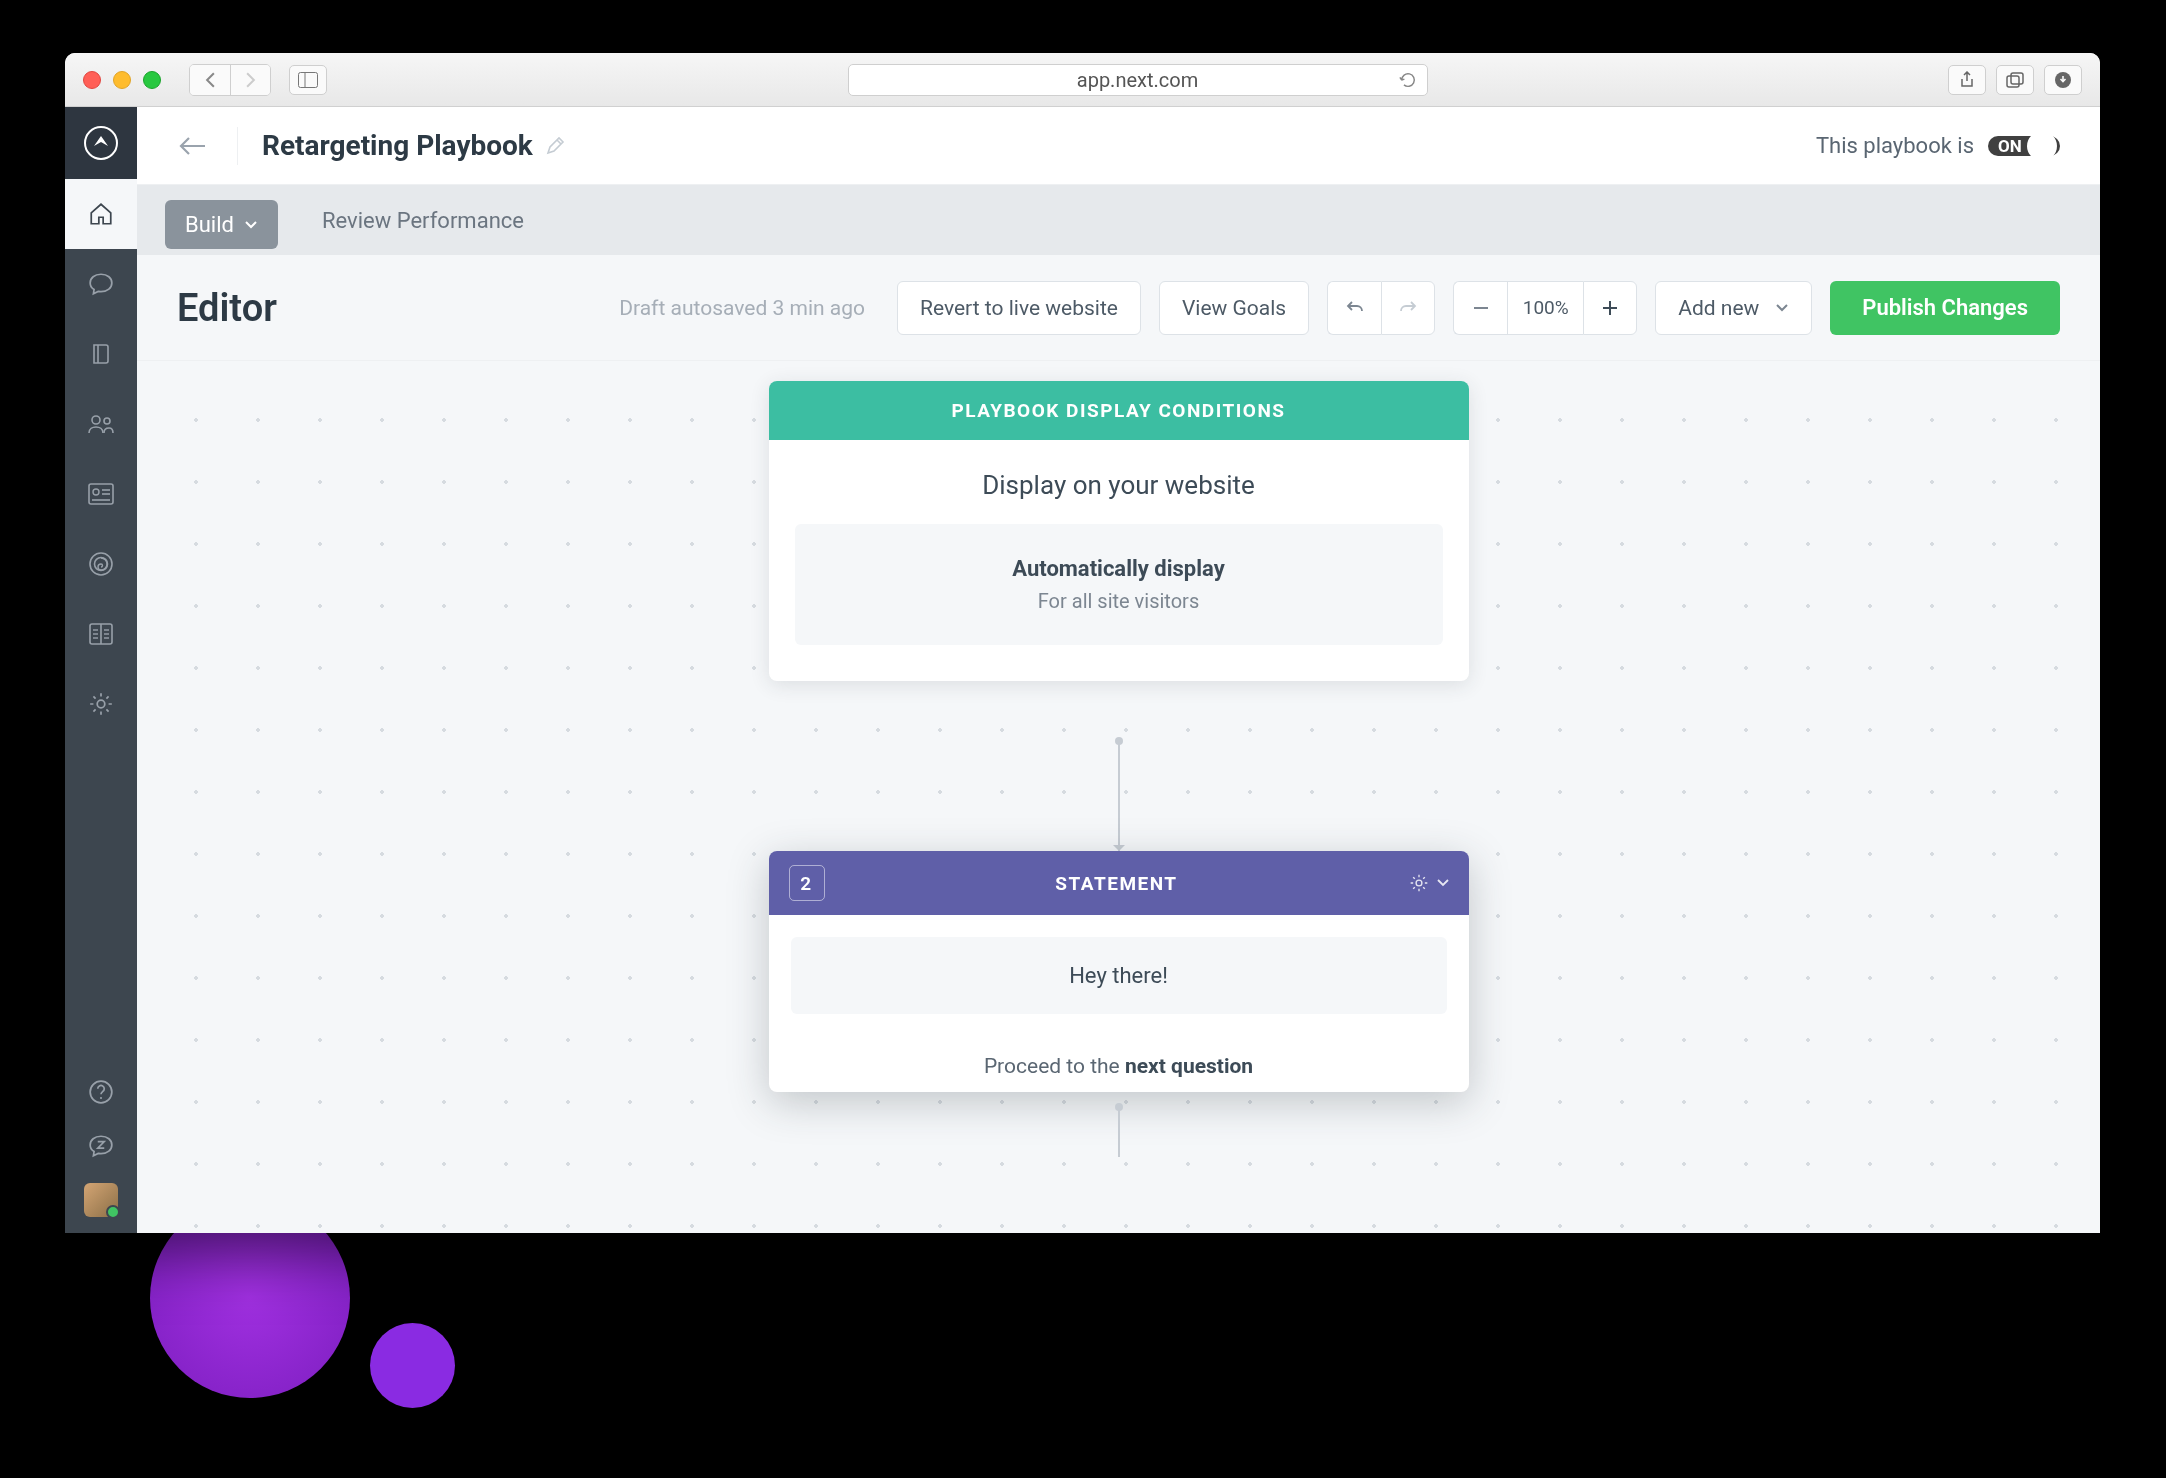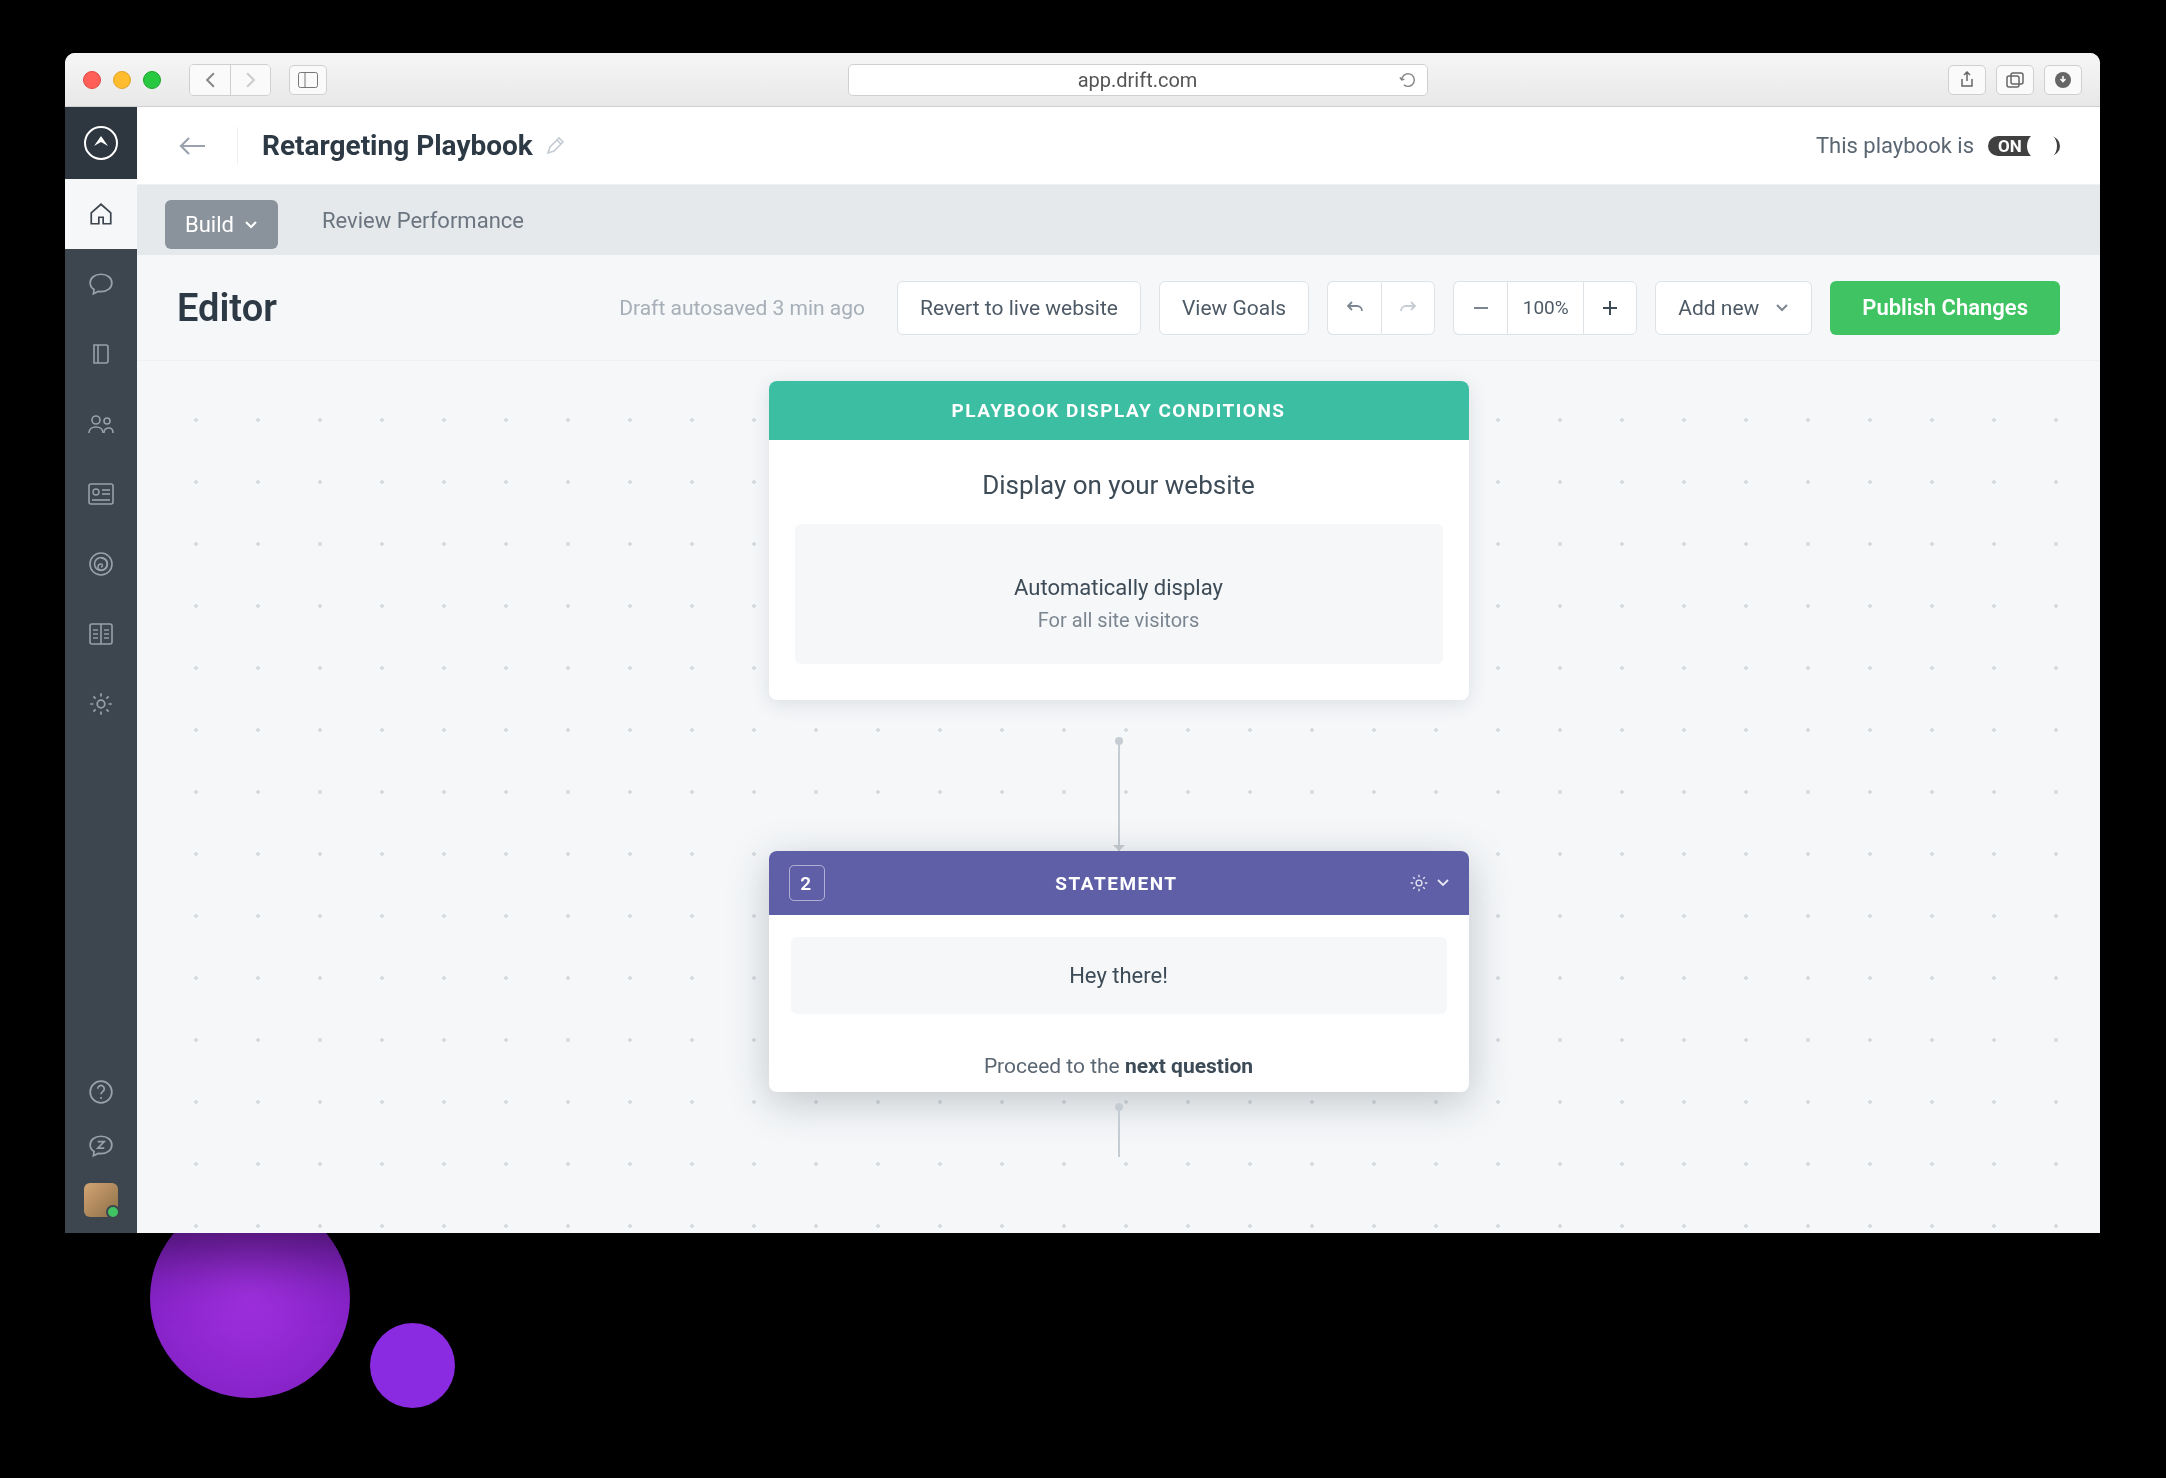--- a/index.html
+++ b/index.html
@@ -56,21 +56,21 @@
 .publish-btn { height: 54px; padding: 0 32px; background: #40c463; color: #fff; border-radius: 6px; font-size: 22px; font-weight: 600; display: flex; align-items: center; cursor: pointer; }
 .canvas { flex: 1; background: #f5f7f9; position: relative; overflow: hidden; background-image: radial-gradient(circle, #d6dbe0 2px, transparent 2px); background-size: 62px 62px; background-position: 28px 28px; }
 .node { position: absolute; left: 50%; transform: translateX(-50%); width: 700px; background: #fff; border-radius: 8px; box-shadow: 0 4px 20px rgba(40,50,60,0.12); overflow: hidden; }
 .node-conditions { top: 20px; }
 .node-header { padding: 18px; text-align: center; font-size: 19px; font-weight: 700; letter-spacing: 1.5px; color: #fff; }
 .node-header.teal { background: #3cbea2; }
 .node-header.purple { background: #5f5fa8; display: flex; align-items: center; padding: 14px 20px; }
 .node-body { padding: 30px 26px 36px; }
 .node-subtitle { text-align: center; font-size: 26px; color: #3d4b57; margin-bottom: 24px; }
 .node-rule { background: #f5f7f9; border-radius: 6px; padding: 32px 20px; text-align: center; }
-.rule-title { font-size: 22px; font-weight: 400; color: #3d4b57; margin-bottom: 8px; margin-top: 19px; }
+.rule-title { font-size: 22px; font-weight: 700; color: #3d4b57; margin-bottom: 8px; }
 .rule-sub { font-size: 20px; color: #7c8691; }
 .connector { position: absolute; left: 50%; transform: translateX(-50%); top: 380px; width: 2px; height: 110px; background: #c6ccd3; }
 .connector::before { content: ''; position: absolute; top: -4px; left: -3px; width: 8px; height: 8px; background: #c6ccd3; border-radius: 50%; }
 .connector::after { content: ''; position: absolute; bottom: -6px; left: -5px; border: 6px solid transparent; border-top-color: #c6ccd3; }
 .node-statement { top: 490px; box-shadow: 0 10px 40px rgba(40,50,60,0.25); }
 .step-number { width: 36px; height: 36px; border: 1.5px solid rgba(255,255,255,0.5); border-radius: 5px; display: flex; align-items: center; justify-content: center; font-size: 19px; font-weight: 600; }
 .stmt-label { flex: 1; text-align: center; font-size: 19px; font-weight: 700; letter-spacing: 1.5px; }
 .gear-dd { display: flex; align-items: center; gap: 8px; opacity: 0.85; }
 .stmt-body { padding: 22px; }
 .stmt-msg { background: #f5f7f9; border-radius: 6px; padding: 26px; text-align: center; font-size: 22px; color: #3d4b57; }
@@ -107,21 +107,21 @@
           </svg>
       </div>
     </div>
     <div class="side-btn">
       <svg width="20" height="16" viewBox="0 0 20 16">
           <rect x="0.5" y="0.5" width="19" height="15" rx="2" stroke="#777" fill="none"></rect>
           <line x1="7" y1="0.5" x2="7" y2="15.5" stroke="#777"></line>
         </svg>
     </div>
     <div class="url-bar">
-      <span>app.drift.com</span>
+      <span>app.next.com</span>
       <span class="url-refresh">
         <svg width="18" height="18" viewBox="0 0 20 20">
             <path d="M3 10 a7 7 0 1 1 2.5 5.4 M3 10 l-2 -3 M3 10 l3 -1" stroke="#888" stroke-width="1.6" fill="none"></path>
           </svg>
       </span>
     </div>
     <div class="chrome-right">
       <div class="chrome-icon-btn">
         <svg width="16" height="18" viewBox="0 0 16 18">
             <path d="M8 1 v9 M5 4 l3 -3 l3 3 M3 8 v7 h10 v-7" stroke="#666" stroke-width="1.5" fill="none"></path>

